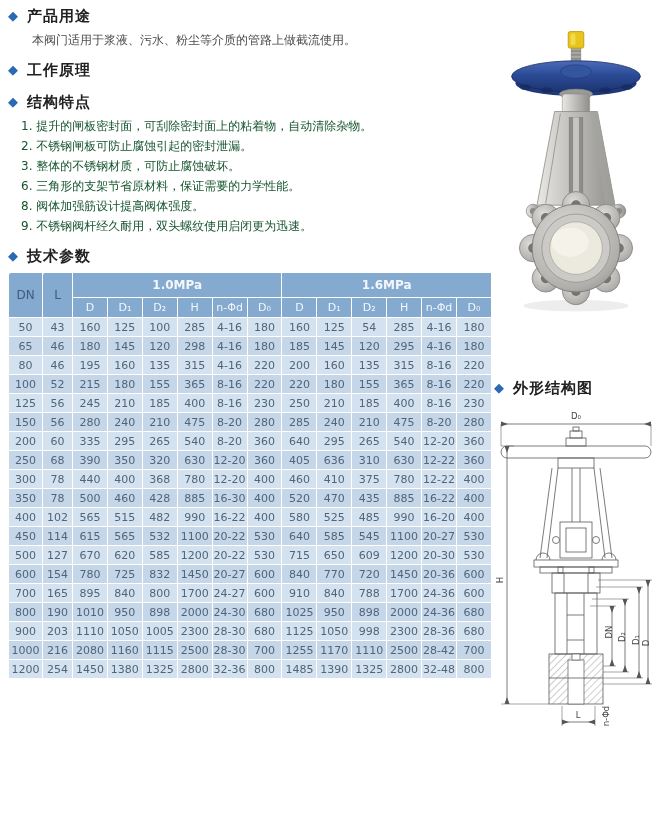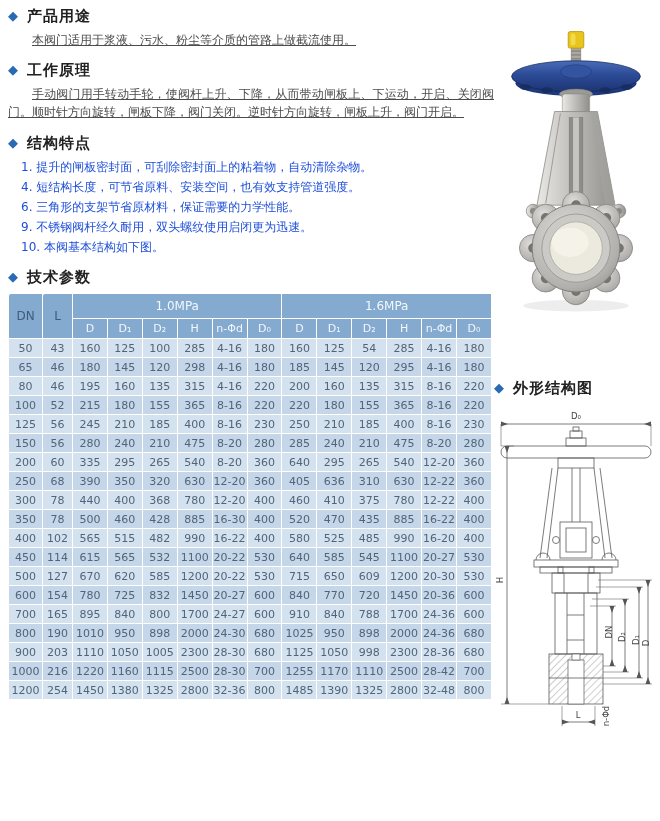--- a/index.html
+++ b/index.html
@@ -8,36 +8,36 @@
     font-family:"DejaVu Sans","Liberation Sans",sans-serif;
     -webkit-font-smoothing:antialiased;
   }
   .left-col{position:absolute;left:8px;top:0;width:486px;}
   .right-col{position:absolute;left:492px;top:0;width:168px;}
 
   .sec-h{display:flex;align-items:center;gap:8px;height:20px;font-size:15px;font-weight:bold;color:#212121;letter-spacing:1px;}
   .diamond{font-size:13px;color:#2a6ab5;line-height:1;transform:translateY(-1px);}
 
   .h-usage{margin-top:6px;}
-  .p-body{font-size:12px;line-height:18px;color:#4c4c4c;text-indent:2em;margin:5px 0 0 0;text-align:justify;text-decoration:underline;}
+  .p-body{font-size:12px;line-height:18px;color:#4c4c4c;text-indent:2em;margin:5px 0 0 0;text-align:justify;}
   .h-principle{margin-top:11px;}
   .h-features{margin-top:12px;}
   .features{margin-top:4px;}
-  .feature-item{font-size:12px;line-height:20px;color:#1d4ed8;padding-left:13px;white-space:nowrap;}
+  .feature-item{font-size:12px;line-height:20px;color:#14532d;padding-left:13px;white-space:nowrap;}
   .h-params{margin-top:10px;}
 
   table.tech{
     margin-top:6px;width:484px;table-layout:fixed;
     border-collapse:separate;border-spacing:1px;background:#ffffff;
   }
   table.tech col.c-dn{width:33px;}
   table.tech col.c-l{width:29px;}
   table.tech th,table.tech td{padding:0;text-align:center;vertical-align:middle;overflow:hidden;}
   th.corner{background:#84aacf;color:#3e5c7e;font-size:12px;font-weight:normal;border-radius:2px 0 0 0;}
-  th.group{background:#84aacf;color:#f3f7fb;font-size:12px;font-weight:normal;height:24px;margin-top:32px;}
+  th.group{background:#84aacf;color:#f3f7fb;font-size:12px;font-weight:bold;height:24px;margin-top:32px;}
   th.sub-th{background:#84aacf;color:#f3f7fb;font-size:11px;font-weight:normal;height:19px;}
   td{font-size:11px;color:#50657a;height:18px;}
   tr.row-odd td{background:#d4e2ef;}
   tr.row-even td{background:#c4d6e8;}
 
   .photo-wrap{margin:16px 0 0 4px;}
   .h-outline{margin-top:44px;margin-left:2px;}
   .drawing-wrap{margin:12px 0 0 0;}
   .dim{font-size:8.5px;fill:#454545;}
   .dln{stroke:#5a5a5a;stroke-width:0.8;fill:none;}
@@ -51,32 +51,32 @@
   <div class="sec-h h-usage">
     <span class="diamond">◆</span>
     <span>产品用途</span>
   </div>
   <p class="p-body">本阀门适用于浆液、污水、粉尘等介质的管路上做截流使用。</p>
 
   <div class="sec-h h-principle">
     <span class="diamond">◆</span>
     <span>工作原理</span>
   </div>
-  <p class="p-body">手动阀门用手转动手轮，使阀杆上升、下降，从而带动闸板上、下运动，开启、关闭阀门。顺时针方向旋转，闸板下降，阀门关闭。逆时针方向旋转，闸板上升，阀门开启。</p>
 
   <div class="sec-h h-features">
     <span class="diamond">◆</span>
     <span>结构特点</span>
   </div>
   <div class="features">
       <div class="feature-item">1. 提升的闸板密封面，可刮除密封面上的粘着物，自动清除杂物。</div>
-      <div class="feature-item">4. 短结构长度，可节省原料、安装空间，也有效支持管道强度。</div>
+      <div class="feature-item">2. 不锈钢闸板可防止腐蚀引起的密封泄漏。</div>
+      <div class="feature-item">3. 整体的不锈钢材质，可防止腐蚀破坏。</div>
       <div class="feature-item">6. 三角形的支架节省原材料，保证需要的力学性能。</div>
+      <div class="feature-item">8. 阀体加强筋设计提高阀体强度。</div>
       <div class="feature-item">9. 不锈钢阀杆经久耐用，双头螺纹使用启闭更为迅速。</div>
-      <div class="feature-item">10. 本阀基本结构如下图。</div>
     </div>
 
   <div class="sec-h h-params">
     <span class="diamond">◆</span>
     <span>技术参数</span>
   </div>
 
   <table class="tech">
     <colgroup>
       <col class="c-dn">
@@ -385,21 +385,21 @@
           <td>1125</td>
           <td>1050</td>
           <td>998</td>
           <td>2300</td>
           <td>28-36</td>
           <td>680</td>
         </tr>
         <tr class="row-even">
           <td>1000</td>
           <td>216</td>
-          <td>1220</td>
+          <td>2080</td>
           <td>1160</td>
           <td>1115</td>
           <td>2500</td>
           <td>28-30</td>
           <td>700</td>
           <td>1255</td>
           <td>1170</td>
           <td>1110</td>
           <td>2500</td>
           <td>28-42</td>

